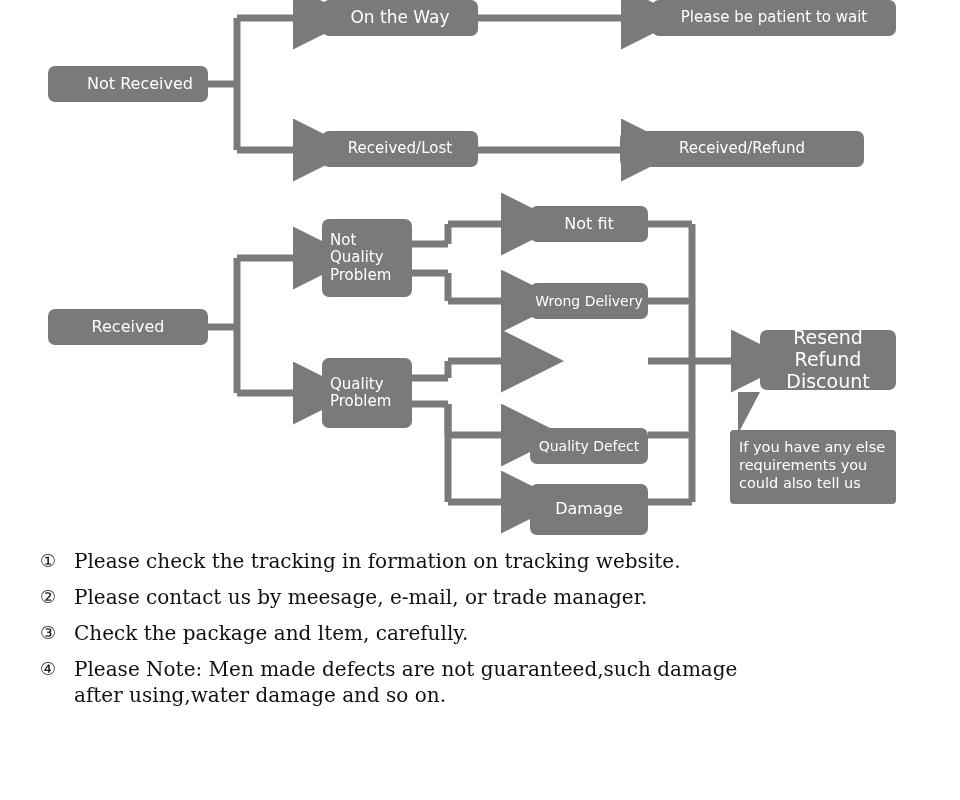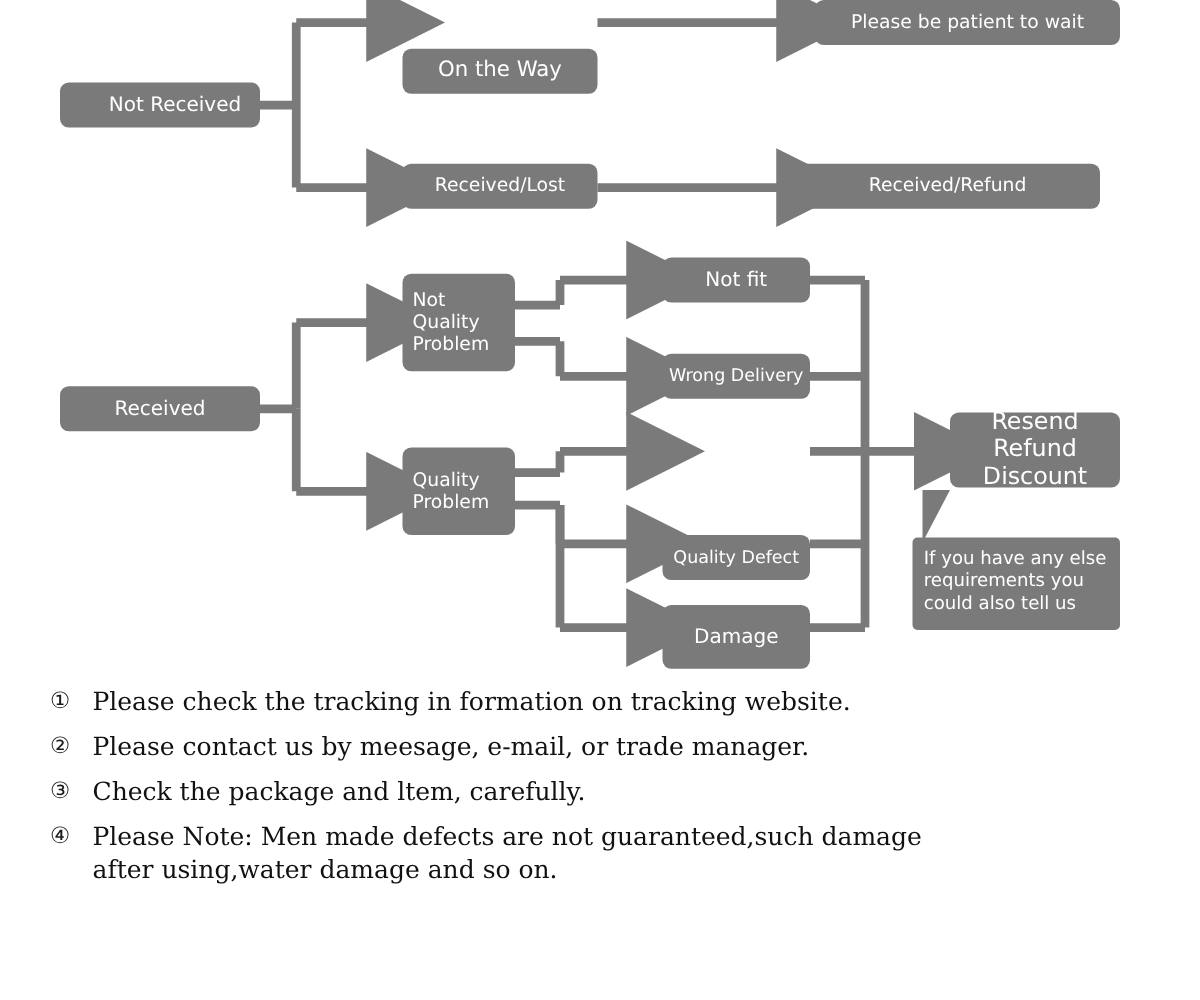--- a/index.html
+++ b/index.html
@@ -155,30 +155,30 @@
       <path d="M648,301 L692,301"></path>
       <path d="M648,361 L692,361"></path>
       <path d="M648,435 L692,435"></path>
       <path d="M692,361 L738,361" marker-end="url(#arrow)"></path>
     </g>
   </svg>
 
   <div class="node" style="left:48px;top:66px;width:160px;height:36px;font-size:16px;padding-left:24px;">
     <span>Not Received</span>
   </div>
-  <div class="node" style="left:322px;top:0px;width:156px;height:36px;font-size:17px;margin-top:39px;">
+  <div class="node" style="left:322px;top:0px;width:156px;height:36px;font-size:17px;">
     <span>On the Way</span>
   </div>
   <div class="node" style="left:652px;top:0px;width:244px;height:36px;font-size:15px;">
     <span>Please be patient to wait</span>
   </div>
   <div class="node" style="left:322px;top:131px;width:156px;height:36px;font-size:15px;">
     <span>Received/Lost</span>
   </div>
-  <div class="node" style="left:636px;top:131px;width:244px;height:36px;font-size:15px;">
+  <div class="node" style="left:620px;top:131px;width:244px;height:36px;font-size:15px;">
     <span>Received/Refund</span>
   </div>
   <div class="node" style="left:48px;top:309px;width:160px;height:36px;font-size:16px;">
     <span>Received</span>
   </div>
   <div class="node" style="left:322px;top:219px;width:90px;height:78px;font-size:15px;justify-content:flex-start;padding-left:8px;text-align:left;">
     <span style="text-align:left;">Not
 Quality
 Problem</span>
   </div>

